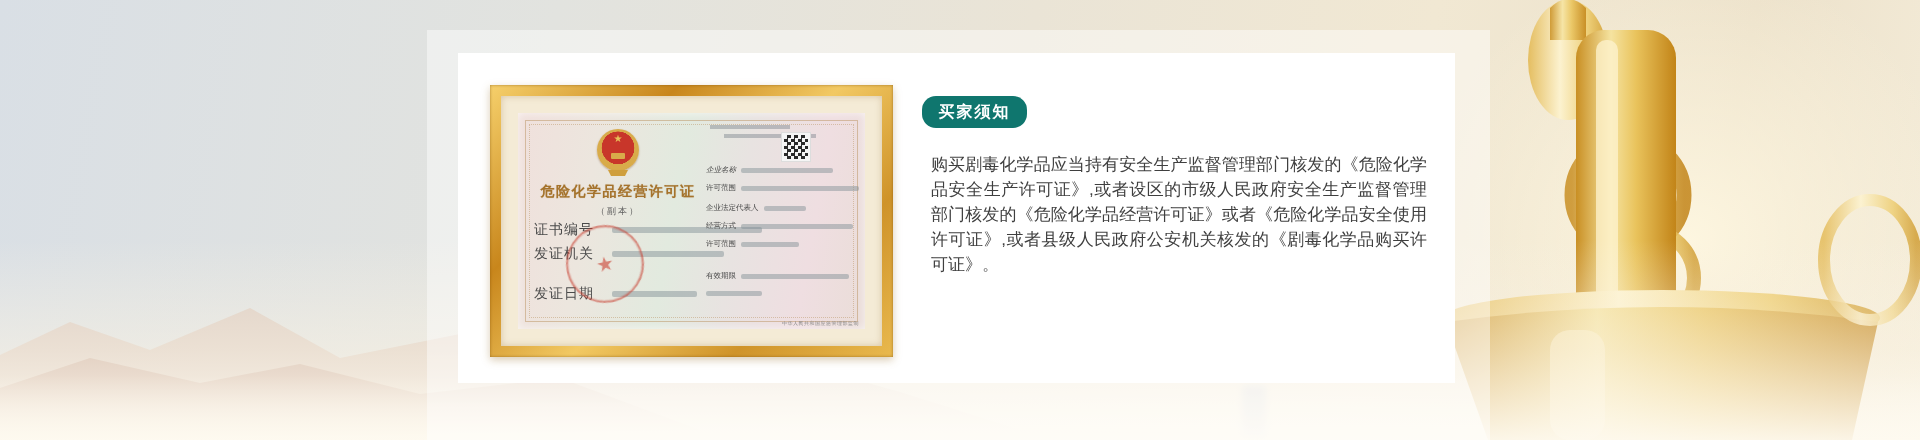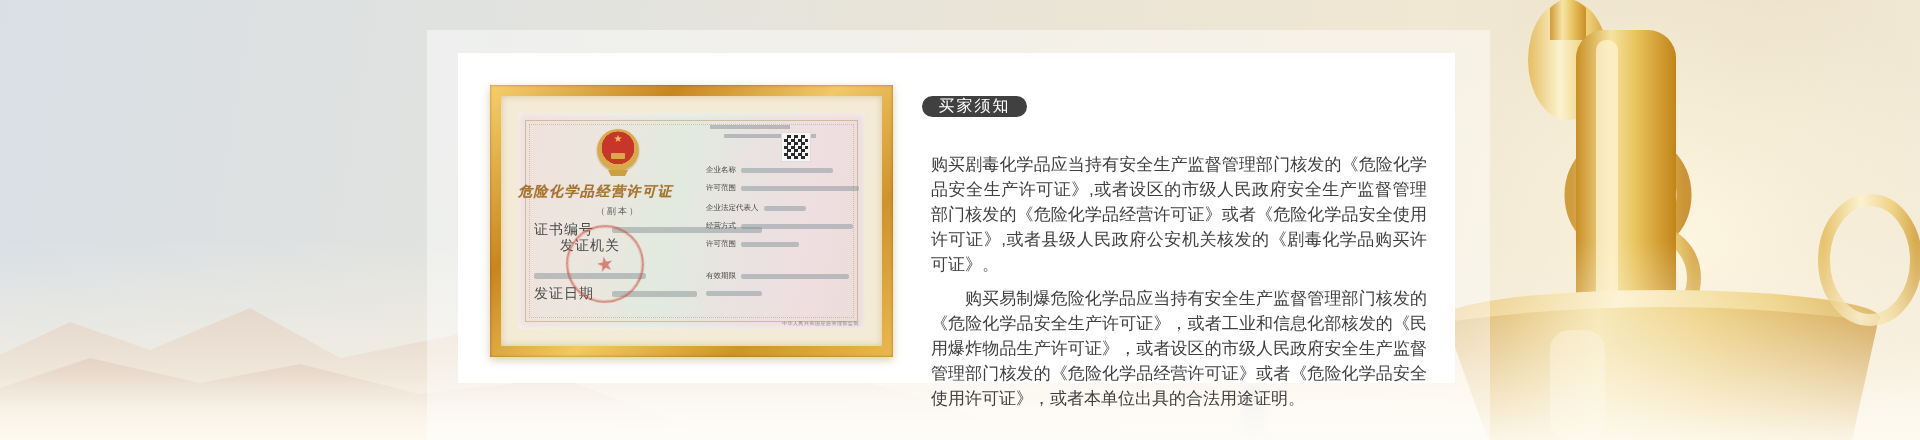--- a/index.html
+++ b/index.html
@@ -40,58 +40,58 @@
   .emblem .disc { position:absolute; left:2px; top:0; width:42px; height:42px; border-radius:50%;
     background:radial-gradient(circle at 50% 45%, #c8362a 0% 52%, #d8ab4a 53% 68%, #c2932f 100%);
     box-shadow:0 1px 2px rgba(120,60,20,.4); }
   .emblem .star { position:absolute; left:0; top:4px; width:46px; text-align:center;
     font-size:10px; color:#e8c25a; }
   .emblem .gate { position:absolute; left:16px; top:24px; width:14px; height:6px;
     background:#d8ab4a; border-radius:1px; }
   .emblem .ribbon { position:absolute; left:13px; top:41px; width:20px; height:6px;
     background:#cf9f3d; clip-path:polygon(0 0,100% 0,85% 100%,15% 100%); }
 
-  .cert-title { position:absolute; left:0; top:70px; width:200px; 
+  .cert-title { position:absolute; left:0; top:70px; width:200px; text-align:center;
     font-size:14px; font-weight:bold; color:#a5732c; letter-spacing:1.5px;
-    text-shadow:0 0 1px rgba(165,115,44,.45);font-style:italic; }
+    text-shadow:0 0 1px rgba(165,115,44,.45); }
   .cert-subtitle { position:absolute; left:0; top:92px; width:200px; text-align:center;
     font-size:9px; color:#5a5a5a; letter-spacing:2px; }
 
   .lrow { position:absolute; left:16px; display:flex; align-items:center; gap:18px;
     font-size:14px; color:#4a4a4a; letter-spacing:1px; }
-  .lr1 { top:108px; } .lr2 { top:124px;flex-direction:column; } .lr3 { top:172px; }
+  .lr1 { top:108px; } .lr2 { top:132px; } .lr3 { top:172px; }
 
   .blob { display:inline-block; height:6px; border-radius:2px;
     background:rgba(125,140,147,.45); filter:blur(.5px); }
 
   .seal { position:absolute; left:48px; top:112px; width:78px; height:78px; border-radius:50%;
     border:2.5px solid rgba(201,63,49,.55); transform:rotate(-12deg); filter:blur(.5px);
     display:flex; align-items:center; justify-content:center; color:rgba(201,63,49,.6);
     box-shadow:inset 0 0 0 1px rgba(201,63,49,.18); }
   .seal .sstar { font-size:20px; }
 
   .serialbar1 { position:absolute; left:192px; top:12px; width:80px; height:4px;
     background:rgba(110,120,130,.4); filter:blur(.4px); }
   .serialbar2 { position:absolute; left:206px; top:21px; width:92px; height:4px;
     background:rgba(110,120,130,.4); filter:blur(.4px); }
   .qr { position:absolute; left:264px; top:20px; width:28px; height:28px;
     background:repeating-conic-gradient(#2a2a2a 0% 25%, #f5f5f5 0% 50%) 0 0 / 7px 7px;
     border:2px solid #f5f5f5; outline:1px solid #ddd; }
 
   .rrow { position:absolute; left:188px; display:flex; align-items:center; gap:5px;
     font-size:7.5px; color:#4a4a4a; white-space:nowrap; }
-  .rr1 { top:52px; } .rr2 { top:70px; } .rr3 { top:90px; } .rr4 { top:108px; }
+  .rr1 { top:52px;font-style:italic; } .rr2 { top:70px; } .rr3 { top:90px; } .rr4 { top:108px; }
   .rr5 { top:126px; } .rr6 { top:158px; } .rr7 { top:178px; }
 
   .cert-footer { position:absolute; right:6px; bottom:3px; font-size:5px; color:#8a8a8a;
     letter-spacing:.5px; filter:blur(.3px); }
 
   
-  .badge { position:absolute; left:464px; top:43px; width:105px; height:21px;
-    background:#404040; border-radius:14px; color:#ffffff; font-size:16px; font-weight:normal;
+  .badge { position:absolute; left:464px; top:43px; width:105px; height:32px;
+    background:#0f766e; border-radius:14px; color:#ffffff; font-size:16px; font-weight:bold;
     letter-spacing:2px; display:flex; align-items:center; justify-content:center; }
   .notice-text { position:absolute; left:464px; top:90px; width:514px;
     font-size:17px; line-height:25px; color:#3f3f3f; text-align:justify; }
   .notice-text p { margin:9px; }
   .notice-text p.indent { text-indent:2em; }
 </style>
 </head>
 <body>
 
 <div class="stage">
@@ -214,17 +214,16 @@
 
           <div class="cert-footer">中华人民共和国应急管理部监制</div>
         </div>
       </div>
     </div>
 
     <div class="badge">买家须知</div>
 
     <div class="notice-text">
       <p>购买剧毒化学品应当持有安全生产监督管理部门核发的《危险化学品安全生产许可证》,或者设区的市级人民政府安全生产监督管理部门核发的《危险化学品经营许可证》或者《危险化学品安全使用许可证》,或者县级人民政府公安机关核发的《剧毒化学品购买许可证》。</p>
-      <p class="indent">购买易制爆危险化学品应当持有安全生产监督管理部门核发的《危险化学品安全生产许可证》，或者工业和信息化部核发的《民用爆炸物品生产许可证》，或者设区的市级人民政府安全生产监督管理部门核发的《危险化学品经营许可证》或者《危险化学品安全使用许可证》，或者本单位出具的合法用途证明。</p>
     </div>
 
   </div>
 </div>
 
 </body></html>

